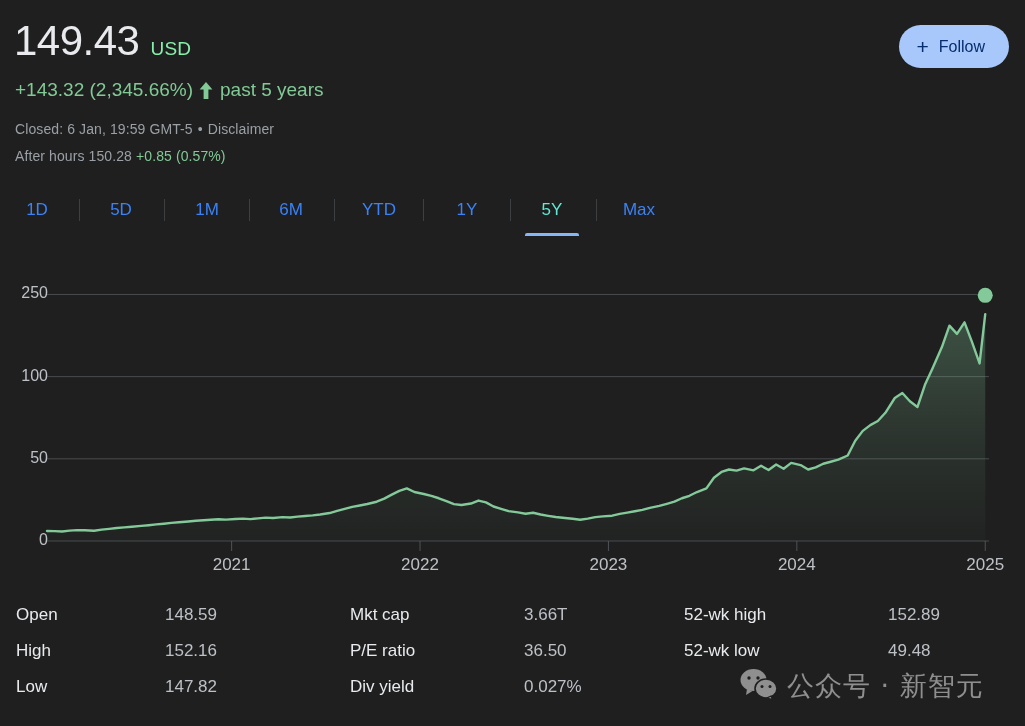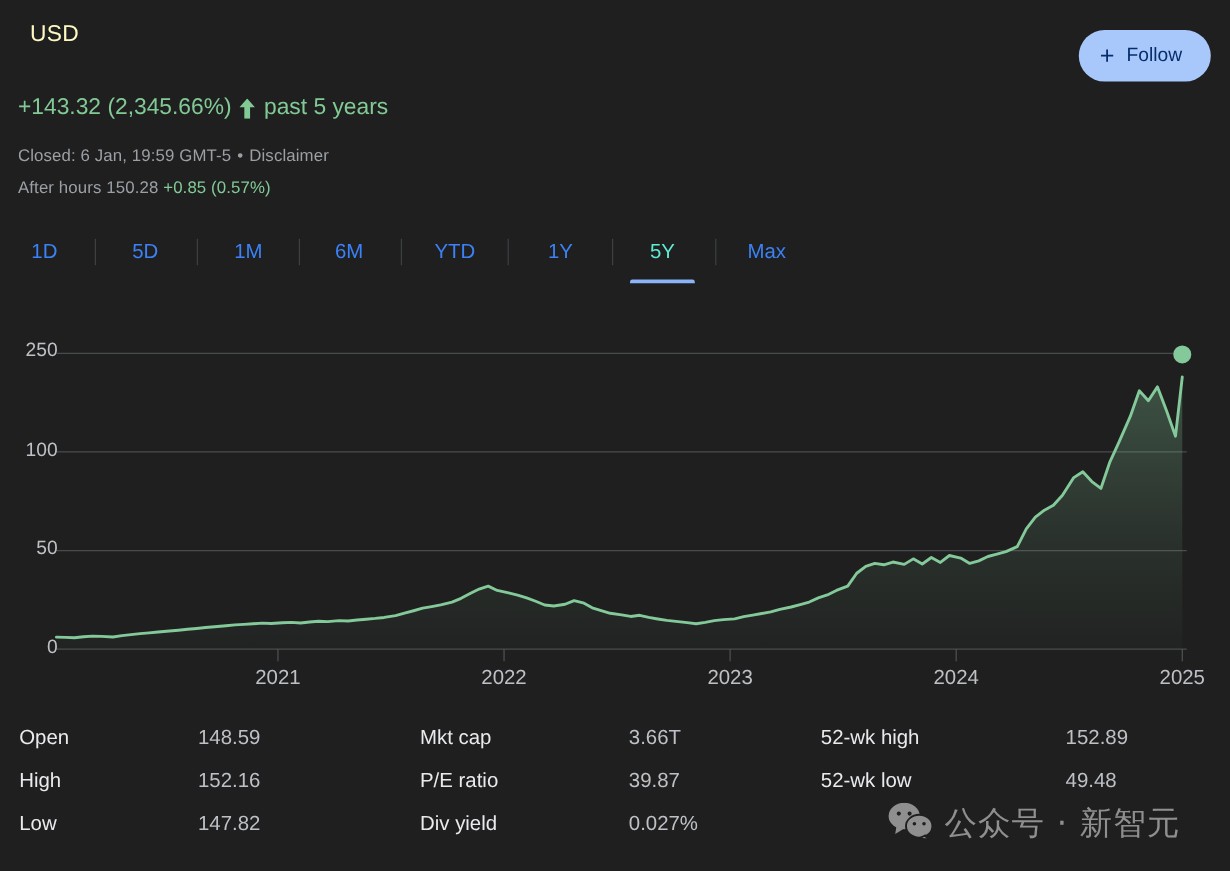--- a/index.html
+++ b/index.html
@@ -9,21 +9,21 @@
     background: #1f1f1f;
     font-family: "Liberation Sans", sans-serif;
     overflow: hidden;
   }
   .page { position: relative; width: 1025px; height: 726px; background: #1f1f1f; }
 
   
   .header { position: absolute; left: 0; top: 0; width: 1025px; }
   .price-row { position: absolute; left: 14px; top: 18px; display: flex; align-items: baseline; }
   .price { font-size: 42px; line-height: 46px; color: #e8eaed; font-weight: 400; letter-spacing: -0.5px; }
-  .currency { font-size: 19px; color: #fef9c3; margin-left: 11px; letter-spacing: 0.2px; }
+  .currency { font-size: 19px; color: #86efac; margin-left: 11px; letter-spacing: 0.2px; }
 
   .change-row { position: absolute; left: 15px; top: 79px; font-size: 19px; color: #81c995; display: flex; align-items: center; }
   .change-arrow { display: inline-block; width: 14px; height: 17px; margin: 0 5px 0 6px; position: relative; }
   .change-arrow svg { display: block; }
   .change-period { margin-left: 2px; }
 
   .meta-row { position: absolute; left: 15px; top: 121px; font-size: 14px; color: #9aa0a6; letter-spacing: 0.1px; }
   .meta-row2 { position: absolute; left: 15px; top: 148px; font-size: 14px; color: #9aa0a6; letter-spacing: 0.1px; }
   .ah-change { color: #81c995; margin-left: 4px; }
   .dot-sep { margin: 0 5px; }
@@ -76,20 +76,21 @@
              font-family: "DejaVu Sans", sans-serif; }
 </style>
 </head>
 <body>
 
 <div class="page">
 
   <div class="header">
 
     <div class="price-row">
+      <span class="price">149.43</span>
       <span class="currency">USD</span>
     </div>
 
     <div class="change-row">
       <span>+143.32 (2,345.66%)</span>
       <span class="change-arrow">
         <svg width="14" height="17" viewBox="0 0 14 17">
           <path d="M7 0 L13.4 7.4 L9.4 7.4 L9.4 17 L4.6 17 L4.6 7.4 L0.6 7.4 Z" fill="#81c995"></path>
         </svg>
       </span>
@@ -185,21 +186,21 @@
   <div class="stats" id="stats">
       <div class="stat-cell-label" style="left: 16px; top: 0px;">Open</div>
       <div class="stat-cell-value" style="left: 165px; top: 0px;">148.59</div>
       <div class="stat-cell-label" style="left: 350px; top: 0px;">Mkt cap</div>
       <div class="stat-cell-value" style="left: 524px; top: 0px;">3.66T</div>
       <div class="stat-cell-label" style="left: 684px; top: 0px;">52-wk high</div>
       <div class="stat-cell-value" style="left: 888px; top: 0px;">152.89</div>
       <div class="stat-cell-label" style="left: 16px; top: 36px;">High</div>
       <div class="stat-cell-value" style="left: 165px; top: 36px;">152.16</div>
       <div class="stat-cell-label" style="left: 350px; top: 36px;">P/E ratio</div>
-      <div class="stat-cell-value" style="left: 524px; top: 36px;">39.87</div>
+      <div class="stat-cell-value" style="left: 524px; top: 36px;">36.50</div>
       <div class="stat-cell-label" style="left: 684px; top: 36px;">52-wk low</div>
       <div class="stat-cell-value" style="left: 888px; top: 36px;">49.48</div>
       <div class="stat-cell-label" style="left: 16px; top: 72px;">Low</div>
       <div class="stat-cell-value" style="left: 165px; top: 72px;">147.82</div>
       <div class="stat-cell-label" style="left: 350px; top: 72px;">Div yield</div>
       <div class="stat-cell-value" style="left: 524px; top: 72px;">0.027%</div>
     </div>
 
   <div class="watermark">
     <span>

